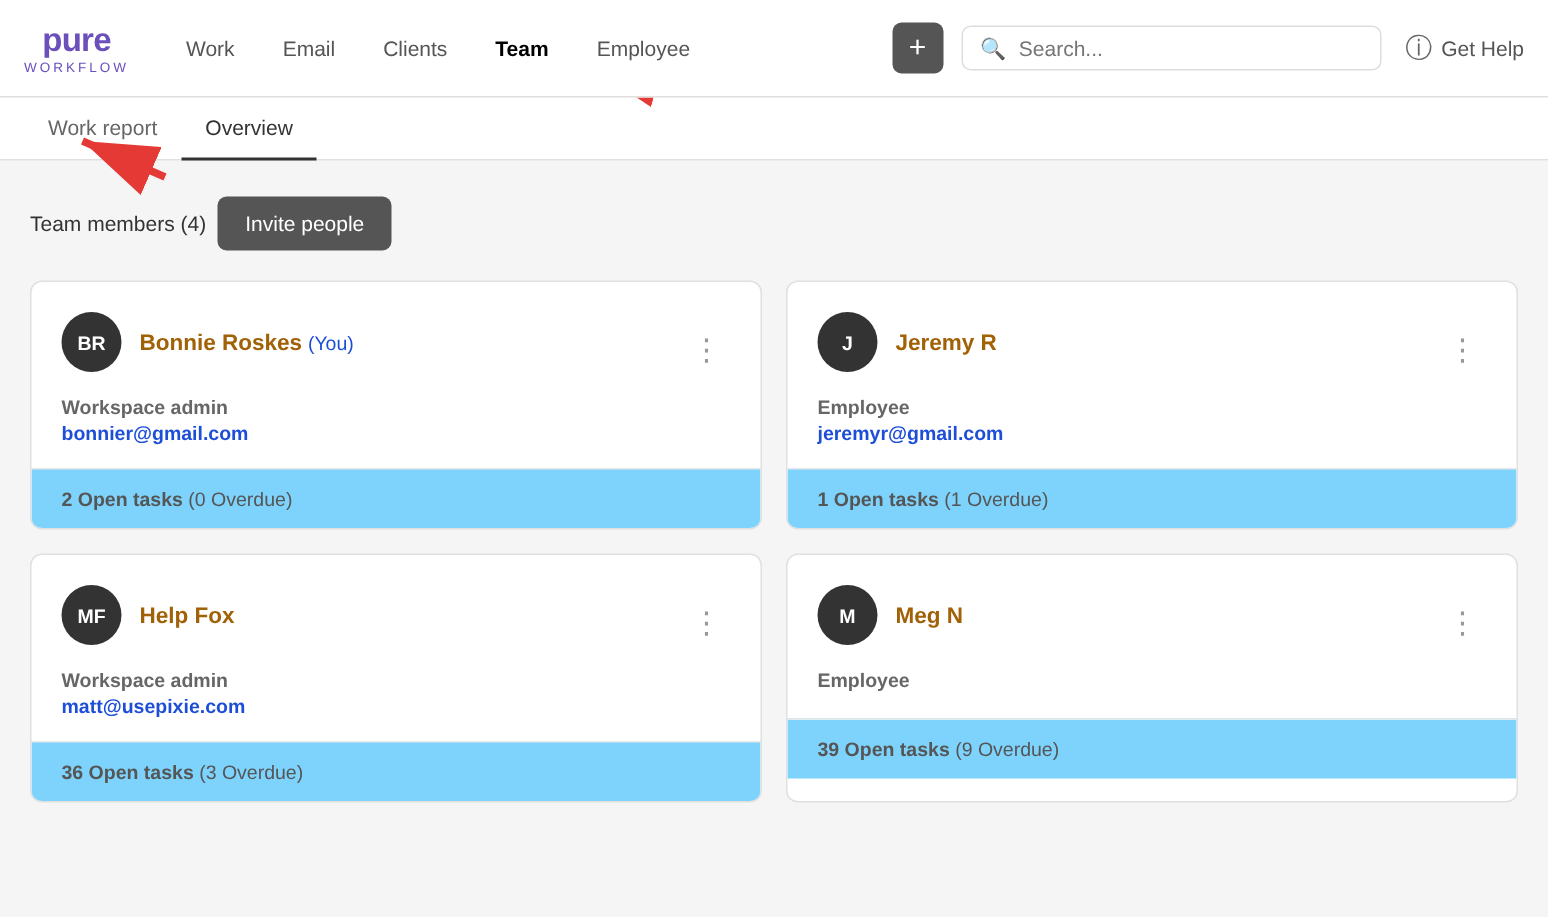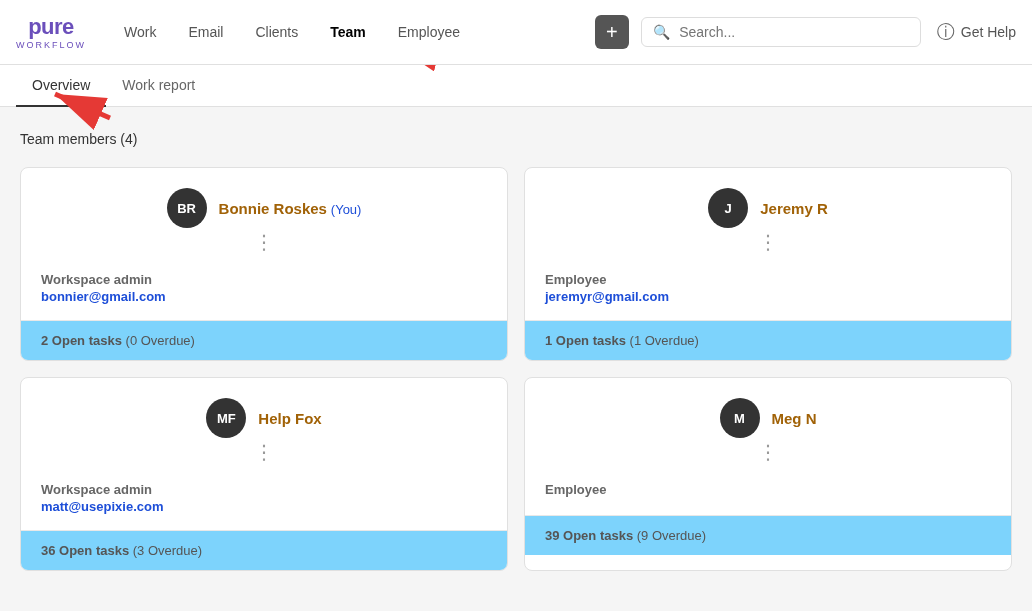--- a/index.html
+++ b/index.html
@@ -56,21 +56,21 @@
       background: #555; color: #fff; border: none; border-radius: 6px;
       padding: 10px 18px; font-size: 14px; cursor: pointer; font-weight: 500;
     }
 
     
     .cards-grid { display: grid; grid-template-columns: 1fr 1fr; gap: 16px; }
     .card {
       background: #fff; border: 1px solid #e0e0e0; border-radius: 8px;
       overflow: hidden;
     }
-    .card-top { padding: 20px 20px 16px; display: flex; align-items: center; justify-content: space-between; flex-direction: column; }
+    .card-top { padding: 20px 20px 16px; display: flex; align-items: flex-end; justify-content: space-between; }
     .card-person { display: flex; align-items: center; gap: 12px; }
     .avatar {
       width: 40px; height: 40px; border-radius: 50%; background: #333;
       color: #fff; display: flex; align-items: center; justify-content: center;
       font-size: 13px; font-weight: 600; flex-shrink: 0;
     }
     .person-name { font-size: 15px; font-weight: 700; color: #a16207; }
     .person-you { font-size: 13px; color: #1d4ed8; font-weight: 400; }
     .card-menu { color: #999; font-size: 20px; cursor: pointer; padding: 2px 6px; }
     .card-info { padding: 0 20px 16px; font-weight: bold; }
@@ -109,22 +109,22 @@
       <span class="search-icon">🔍</span>
       <input class="search-input" type="text" placeholder="Search..." style="">
     </div>
     <div class="help-btn">
       <span class="help-icon">ⓘ</span>
       <span>Get Help</span>
     </div>
   </div>
 
   <div class="sub-nav">
+    <div class="sub-nav-item">Work report</div>
     <div class="sub-nav-item active">Overview</div>
-    <div class="sub-nav-item">Work report</div>
   </div>
 
   <svg class="arrow-svg" style="left:0;top:0;width:1032px;height:120px;overflow:visible;" viewBox="0 0 1032 120" xmlns="http://www.w3.org/2000/svg">
 
     <defs>
       <marker id="arrowhead1" markerWidth="10" markerHeight="7" refX="10" refY="3.5" orient="auto">
         <polygon points="0 0, 10 3.5, 0 7" fill="#e53935"></polygon>
       </marker>
       <marker id="arrowhead2" markerWidth="10" markerHeight="7" refX="10" refY="3.5" orient="auto">
         <polygon points="0 0, 10 3.5, 0 7" fill="#e53935"></polygon>
@@ -132,20 +132,21 @@
     </defs>
 
     <path d="M 110 118 L 55 94" stroke="#e53935" stroke-width="5" fill="none" marker-end="url(#arrowhead1)"></path>
 
     <path d="M 460 60 L 390 42" stroke="#e53935" stroke-width="5" fill="none" marker-end="url(#arrowhead2)"></path>
   </svg>
 
   <div class="main">
     <div class="team-header">
       <span class="team-title">Team members (4)</span>
+      <button class="invite-btn">Invite people</button>
     </div>
 
     <div class="cards-grid">
 
       <div class="card">
         <div class="card-top">
           <div class="card-person">
             <div class="avatar">BR</div>
             <div>
               <span class="person-name">Bonnie Roskes</span>

